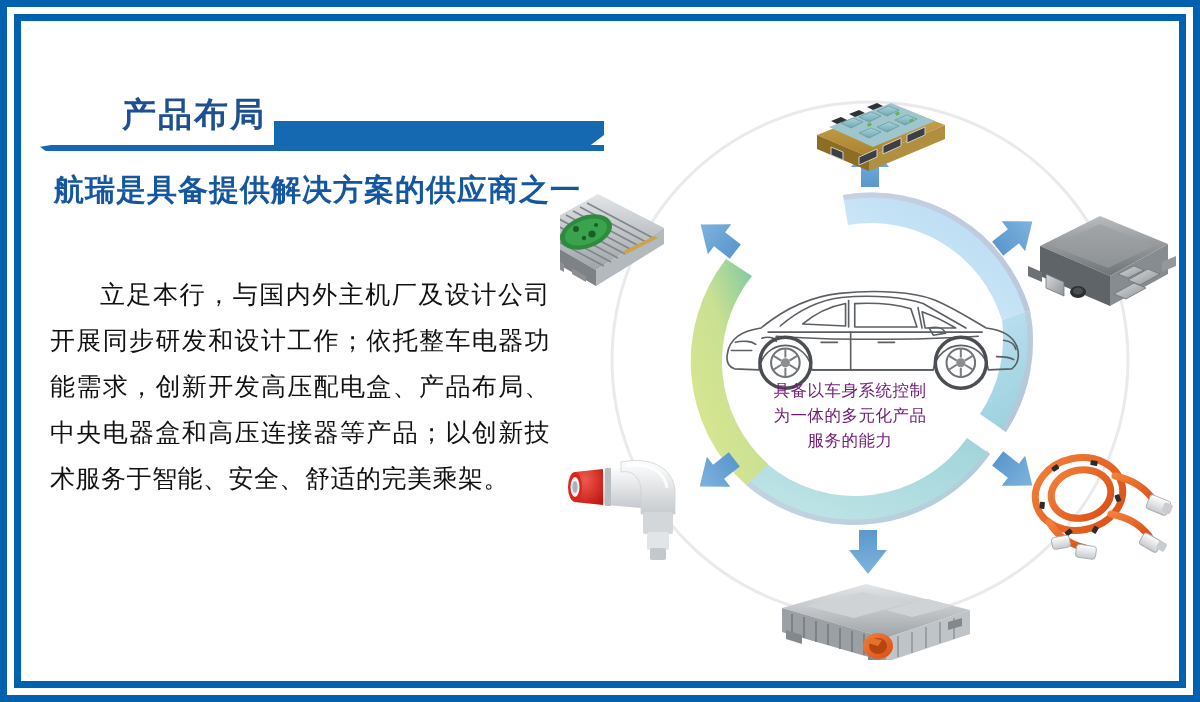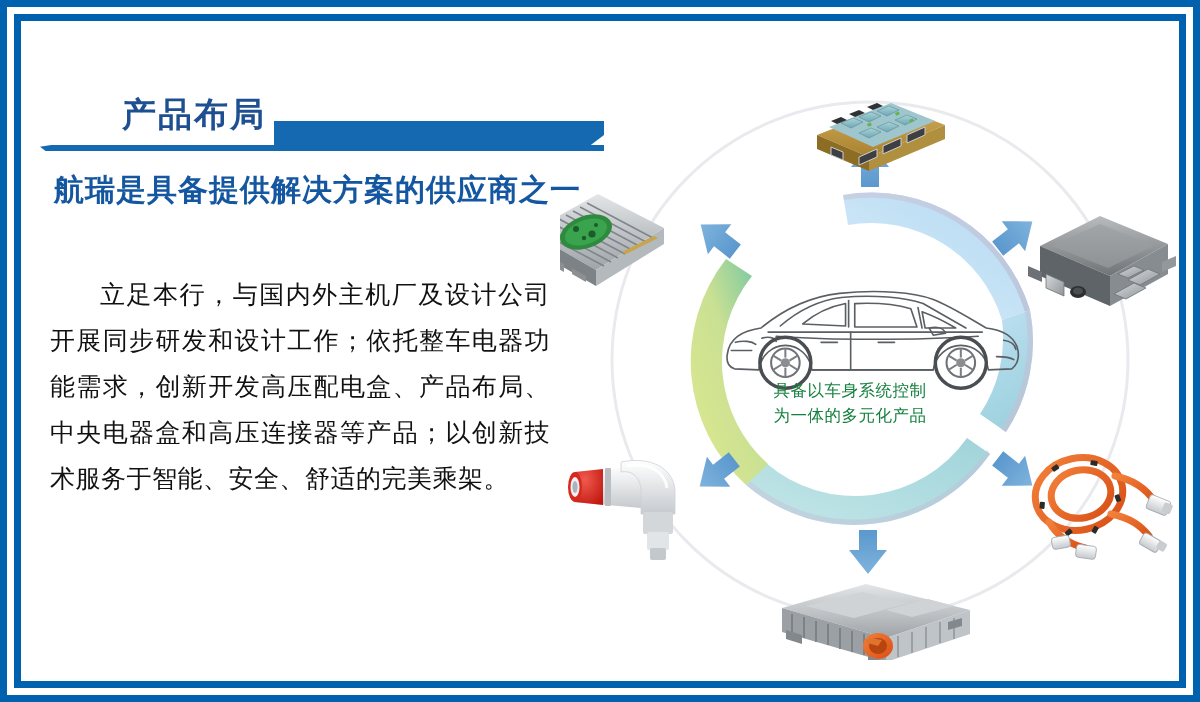--- a/index.html
+++ b/index.html
@@ -98,21 +98,21 @@
 
   
   .center-caption {
     position: absolute;
     left: 175px;
     top: 318px;
     width: 230px;
     text-align: center;
     font-size: 16.5px;
     line-height: 25px;
-    color: #15803d;
+    color: #701a75;
     font-family: Liberation Sans, sans-serif;
     letter-spacing: 0.5px;
   }
 </style>
 </head>
 <body>
 
 <div id="page">
 
   <div class="frame-outer"></div>
@@ -475,16 +475,17 @@
         <rect x="95" y="126" width="16" height="12" fill="#c3c8cc" rx="2"></rect>
 
         <path d="M 72 44 C 94 40 110 50 112 66" fill="none" stroke="#ffffff" stroke-width="3" opacity="0.85"></path>
       </g>
 
     </svg>
 
     <div class="center-caption">
       <div>具备以车身系统控制</div>
       <div>为一体的多元化产品</div>
+      <div>服务的能力</div>
     </div>
   </div>
 
 </div>
 
 </body></html>

